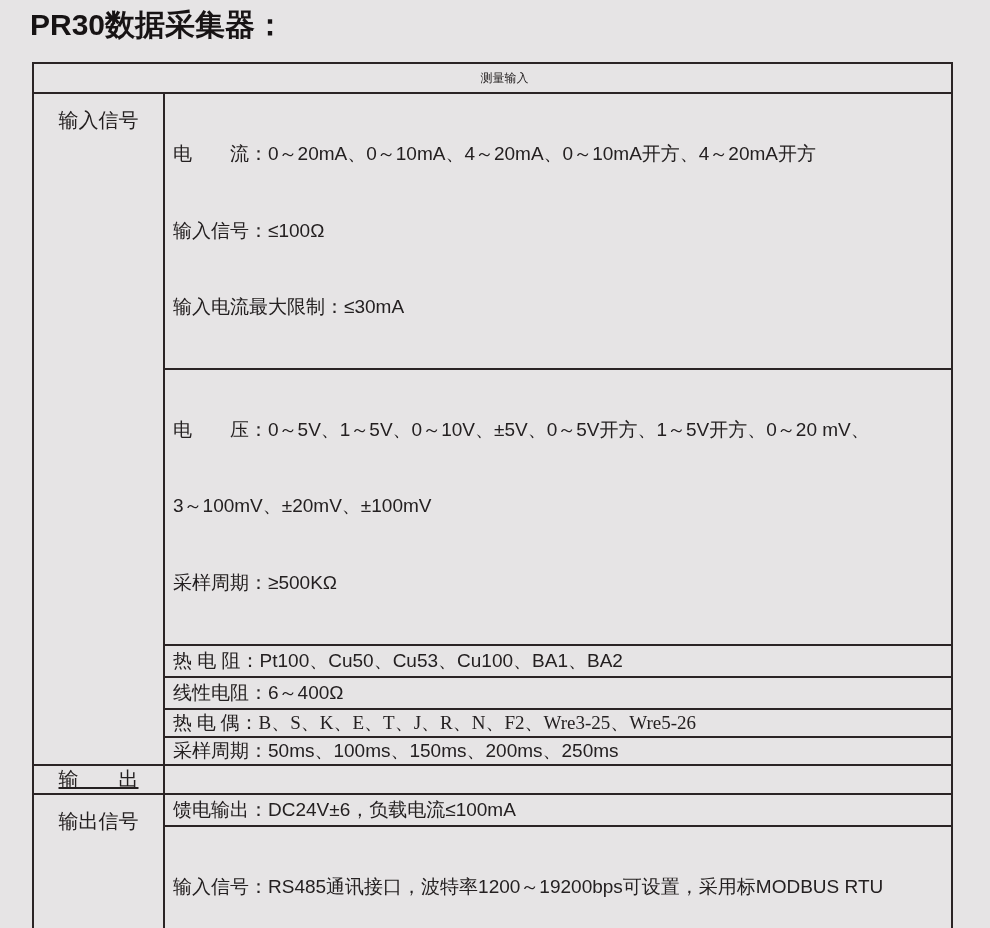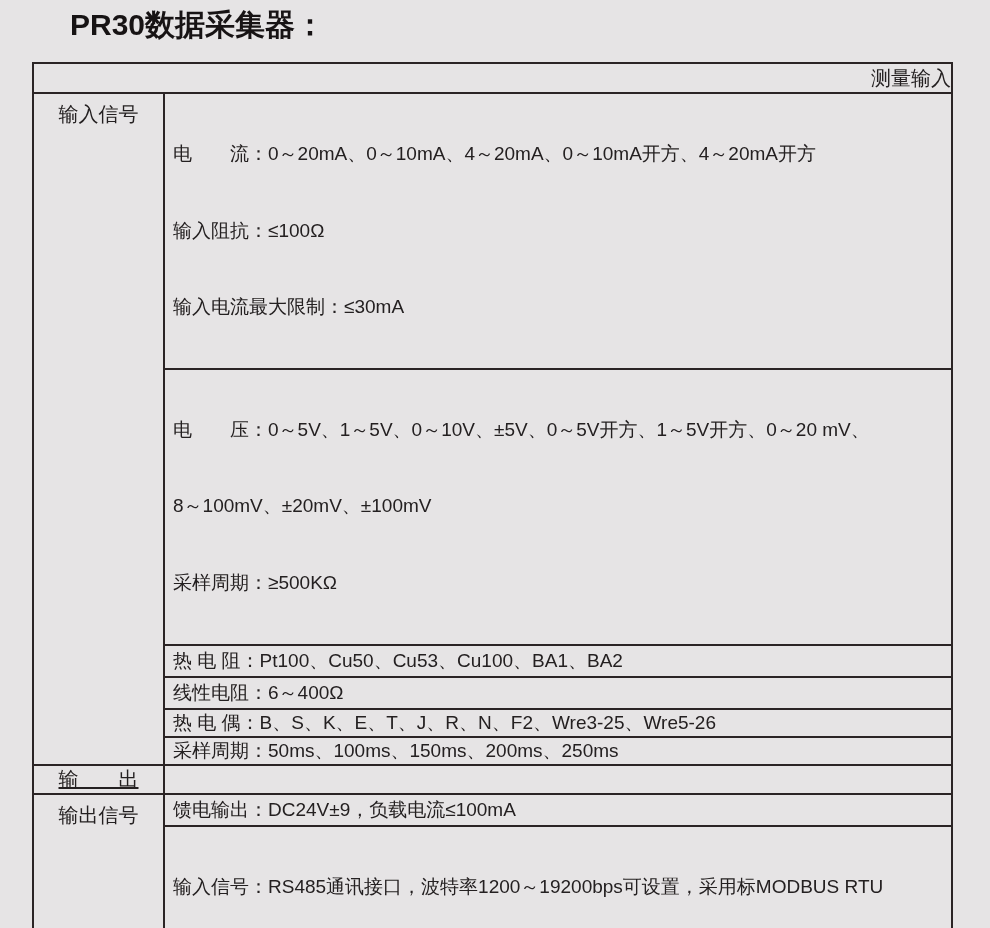--- a/index.html
+++ b/index.html
@@ -8,46 +8,45 @@
     position:relative;
     background:#e6e4e5;
     color:#242021;
     font-family:"Liberation Sans", sans-serif;
     overflow:hidden;
   }
   .title {
     position:absolute; left:30px; top:5px;
     font-size:30px; font-weight:600; color:#171314;
     white-space:pre;
-    margin-left:40px;
   }
   table.spec {
     position:absolute; left:32px; top:62px;
     width:921px;
     border-collapse:collapse;
     table-layout:fixed;
   }
   table.spec, table.spec td { border:2px solid #2b2425; }
   td {
     font-size:19px;
     color:#242021;
     vertical-align:middle;
     white-space:pre;
     overflow:hidden;
   }
   td.lbl { font-size:20px; text-align:center; }
-  td.lbl.top { vertical-align:top; padding-top:7px; }
-  td.span-head { font-size:20px; text-align:right; padding-left:24px; }
+  td.lbl.top { vertical-align:top; padding-top:13px; }
+  td.span-head { font-size:12px; text-align:center; padding-left:24px; }
   td.val { padding-left:8px; }
   td.v3 { vertical-align:top; padding-top:0; }
   .ln { line-height:32.6px; height:32.6px; white-space:pre; overflow:hidden; }
   tr.h27 { height:27px;text-decoration:underline; }
   tr.h30 { height:30px; }
   tr.h32 { height:32px; }
-  tr.h33 { height:25px; }
+  tr.h33 { height:25px;font-family:Liberation Serif, serif; }
   tr.h36 { height:20px; }
   tr.h98 { height:98px; }
 </style>
 </head>
 <body>
 
 <div class="title">PR30数据采集器：</div>
 
 <table class="spec">
   <colgroup>
@@ -57,28 +56,28 @@
 
   <tbody>
       <tr class="h30">
     <td colspan="2" class="span-head">测量输入</td>
   </tr>
 
   <tr class="h98">
     <td class="lbl top" rowspan="6">输入信号</td>
     <td class="val v3">
       <div class="ln">电　　流：0～20mA、0～10mA、4～20mA、0～10mA开方、4～20mA开方</div>
-      <div class="ln">输入阻抗：≤100Ω</div>
+      <div class="ln">输入信号：≤100Ω</div>
       <div class="ln">输入电流最大限制：≤30mA</div>
     </td>
   </tr>
   <tr class="h98">
     <td class="val v3">
       <div class="ln">电　　压：0～5V、1～5V、0～10V、±5V、0～5V开方、1～5V开方、0～20 mV、</div>
-      <div class="ln">8～100mV、±20mV、±100mV</div>
+      <div class="ln">3～100mV、±20mV、±100mV</div>
       <div class="ln">采样周期：≥500KΩ</div>
     </td>
   </tr>
   <tr class="h32">
     <td class="val">热 电 阻：Pt100、Cu50、Cu53、Cu100、BA1、BA2</td>
   </tr>
   <tr class="h32">
     <td class="val">线性电阻：6～400Ω</td>
   </tr>
   <tr class="h33">
@@ -88,21 +87,21 @@
     <td class="val">采样周期：50ms、100ms、150ms、200ms、250ms</td>
   </tr>
 
   <tr class="h27">
     <td class="lbl">输　　出</td>
     <td class="val"></td>
   </tr>
 
   <tr class="h32">
     <td class="lbl top" rowspan="2">输出信号</td>
-    <td class="val">馈电输出：DC24V±9，负载电流≤100mA</td>
+    <td class="val">馈电输出：DC24V±6，负载电流≤100mA</td>
   </tr>
   <tr class="h98">
     <td class="val v3">
       <div class="ln">输入信号：RS485通讯接口，波特率1200～19200bps可设置，采用标MODBUS RTU</div>
       
       
     </td>
   </tr>
 
 </tbody>

